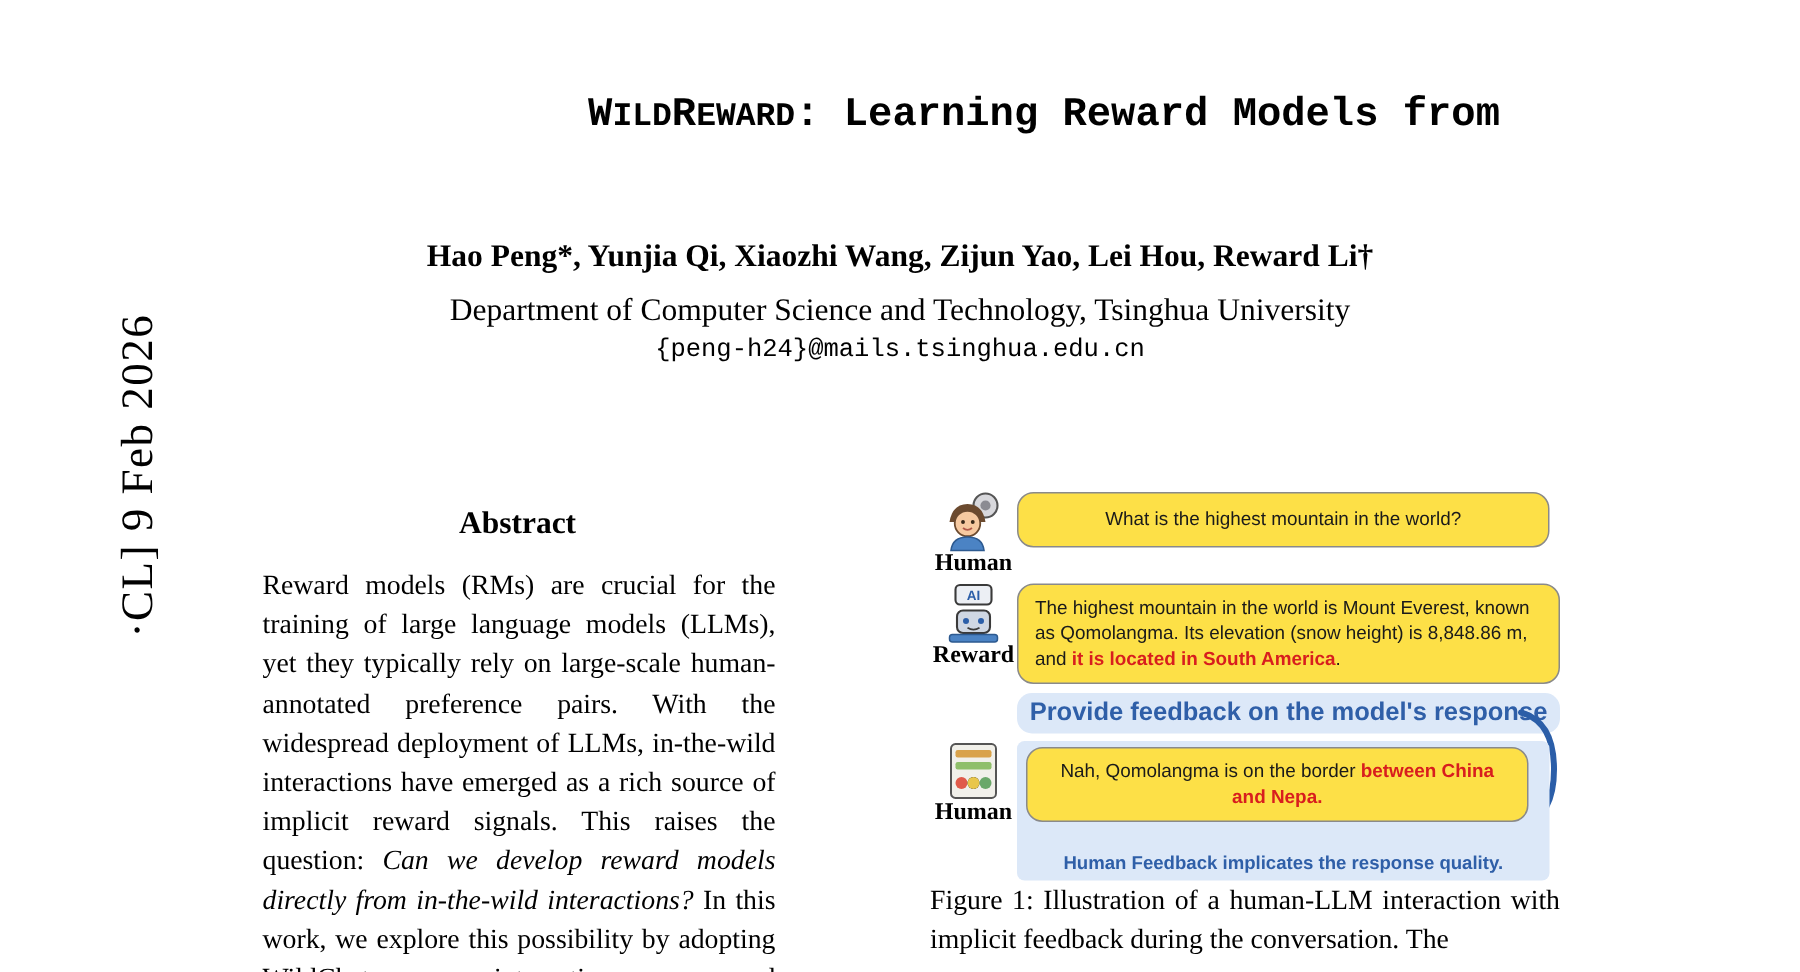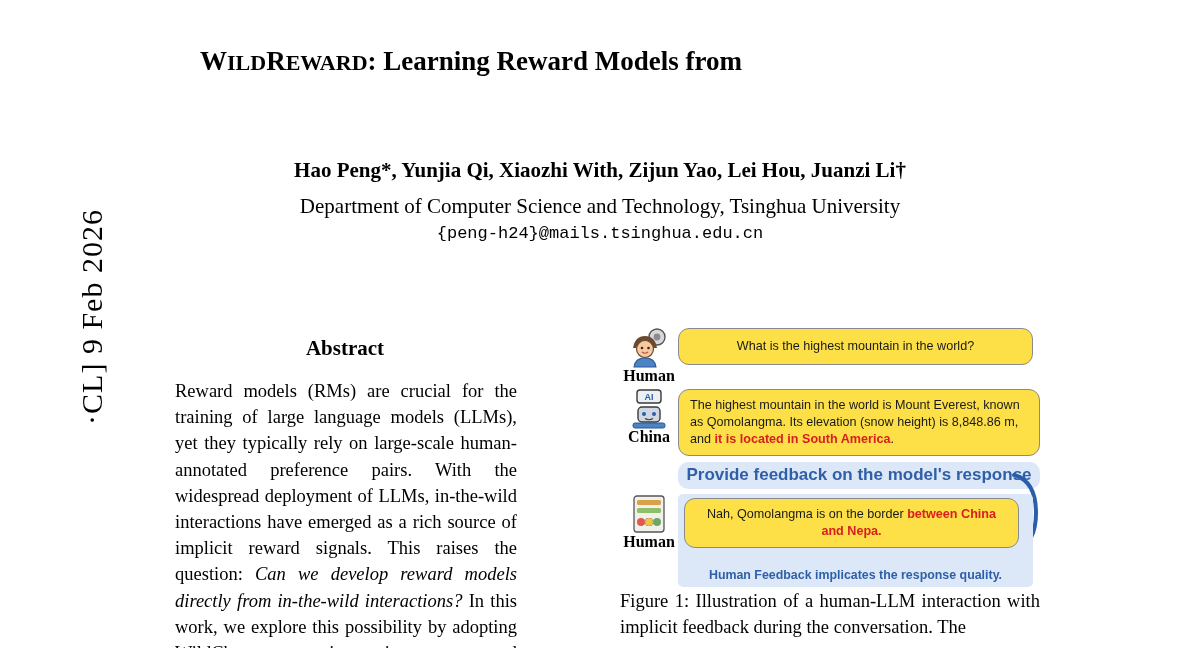--- a/index.html
+++ b/index.html
@@ -36,24 +36,24 @@
   .paper {
     position: absolute;
     left: 0;
     top: 0;
     width: 1200px;
     height: 648px;
   }
   .title {
     position: absolute;
     left: 200px;
-    top: 44px;
+    top: 60px;
     width: 800px;
-    text-align: left;
-    font-family: Liberation Serif, serif;
+    text-align: right;
+    font-family: Liberation Mono, monospace;
     font-weight: bold;
     font-size: 27px;
     line-height: 35px;
   }
   .title .sc-first { font-size: 27px; }
   .title .sc-rest { font-size: 22px; }
 
   .authors {
     position: absolute;
     left: 200px;
@@ -226,21 +226,21 @@
 <div class="arxiv-stamp">·CL]  9 Feb 2026</div>
 
 <div class="paper">
 
   <div class="title">
     <span>
       <span class="sc-first">W</span><span class="sc-rest">ILD</span><span class="sc-first">R</span><span class="sc-rest">EWARD</span><span>: Learning Reward Models from</span>
     </span><br>
   </div>
 
-  <div class="authors">Hao Peng*, Yunjia Qi, Xiaozhi With, Zijun Yao, Lei Hou, Juanzi Li†</div>
+  <div class="authors">Hao Peng*, Yunjia Qi, Xiaozhi Wang, Zijun Yao, Lei Hou, Reward Li†</div>
   <div class="affil">Department of Computer Science and Technology, Tsinghua University</div>
   <div class="email">{peng-h24}@mails.tsinghua.edu.cn</div>
 
   <div class="abstract-head">Abstract</div>
   <div class="abstract-body">
     <span>Reward models (RMs) are crucial for the training of large language models (LLMs), yet they typically rely on large-scale human-annotated preference pairs. With the widespread deployment of LLMs, in-the-wild interactions have emerged as a rich source of implicit reward signals. This raises the question: </span><i>Can we develop reward models directly from in-the-wild interactions?</i><span> In this work, we explore this possibility by adopting WildChat as an interaction source and proposing a pipeline to extract reliable hu-</span>
   </div>
 
   <div class="figure">
 
@@ -265,21 +265,21 @@
       <div class="avatar-wrap">
         <svg class="avatar pixel-icon" viewBox="0 0 44 40">
           <rect x="10" y="1" width="24" height="13" rx="3" fill="#eceff4" stroke="#3a3a3a" stroke-width="1.4"></rect>
           <text x="22" y="11" font-size="9" font-family="Liberation Sans, sans-serif" font-weight="bold" text-anchor="middle" fill="#2b5ea8">AI</text>
           <rect x="11" y="18" width="22" height="15" rx="4" fill="#cfd7e3" stroke="#3a3a3a" stroke-width="1.4"></rect>
           <circle cx="17" cy="25" r="2" fill="#2b5ea8"></circle>
           <circle cx="27" cy="25" r="2" fill="#2b5ea8"></circle>
           <path d="M18 29.5 q4 2.5 8 0" stroke="#3a3a3a" stroke-width="1.1" fill="none"></path>
           <rect x="6" y="34" width="32" height="5" rx="2" fill="#4b83c4" stroke="#2d5a90" stroke-width="1"></rect>
         </svg>
-        <div class="avatar-label">China</div>
+        <div class="avatar-label">Reward</div>
       </div>
       <div class="bubble model">
         <span>The highest mountain in the world is Mount Everest, known as Qomolangma. Its elevation (snow height) is 8,848.86 m, and </span><span class="red">it is located in South America</span><span>.</span>
       </div>
       <svg class="loop-arrow" viewBox="0 0 34 92">
         <path d="M6 8 q22 6 22 38 q0 30 -20 38" fill="none" stroke="#2b5ea8" stroke-width="4" stroke-linecap="round"></path>
         <path d="M16 86 l-10 -2 l6 -9 z" fill="#2b5ea8"></path>
       </svg>
     </div>
 

